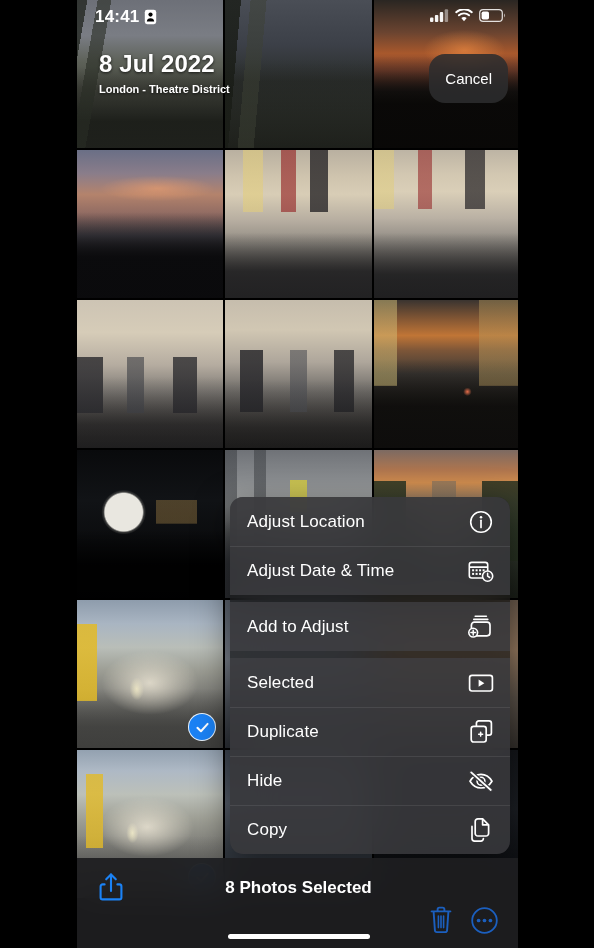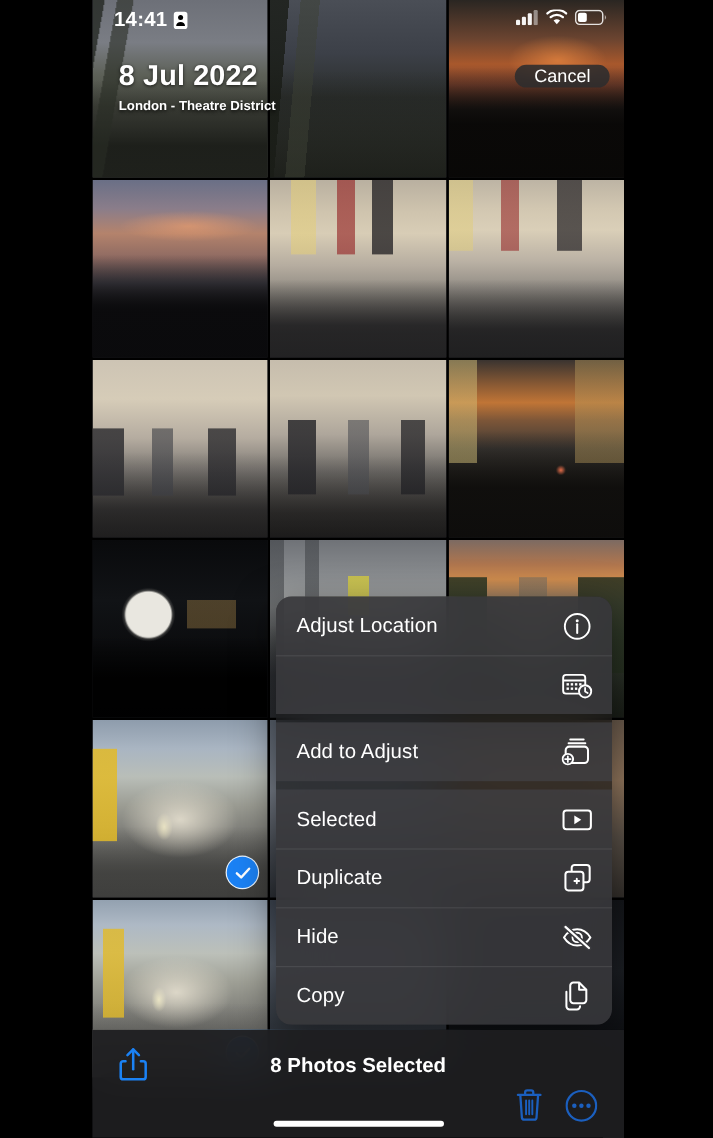--- a/index.html
+++ b/index.html
@@ -4,21 +4,21 @@
 <style>
   * { margin:0; padding:0; box-sizing:border-box; }
   html,body{
     width:594px; height:948px;
     background:#000;
     font-family:"Liberation Sans", sans-serif;
     overflow:hidden;
   }
   #screen{
     position:relative;
-    width:594px; height:948px;
+    width:518px; height:948px;
     background:#000;
     overflow:hidden;
   }
 
   
   #phone{
     position:absolute;
     left:77px; top:0;
     width:443px; height:948px;
     background:#000;
@@ -212,21 +212,21 @@
   #hdr-date{ font-size:24px; font-weight:700; letter-spacing:.1px; }
   #hdr-loc{ font-size:11px; font-weight:700; margin-top:5px; }
 
   
   #cancel{
     position:absolute; right:12px; top:54px;
     z-index:31;
     background:rgba(44,44,46,.88);
     color:#fff;
     font-size:15px; font-weight:500;
-    padding:1px 16px;
+    padding:16px 16px;
     border-radius:16px;
     cursor:pointer;
   }
 
   
   #menu{
     position:absolute;
     left:153px; top:497px;
     width:280px;
     border-radius:13px;
@@ -402,20 +402,21 @@
             <span class="mlabel">Adjust Location</span>
             <span class="micon">
               <svg width="24" height="24" viewBox="0 0 24 24">       
                 <circle cx="12" cy="12" r="10.3" fill="none" stroke="#fff" stroke-width="1.6"></circle>       
                 <circle cx="12" cy="7.2" r="1.25" fill="#fff"></circle>       
                 <path d="M12 10.3 V17.4" stroke="#fff" stroke-width="1.7" stroke-linecap="round"></path>     
               </svg>
             </span>
           </div>
           <div class="mitem">
+            <span class="mlabel">Adjust Date &amp; Time</span>
             <span class="micon">
               <svg width="26" height="24" viewBox="0 0 26 24">       
                 <rect x="1.3" y="3.4" width="18.4" height="15.6" rx="2.4" fill="none" stroke="#fff" stroke-width="1.6"></rect>       
                 <path d="M1.5 8.1 H19.6" stroke="#fff" stroke-width="1.6"></path>       
                 <g fill="#fff">         
                   <rect x="4.1" y="10.3" width="2" height="2"></rect>
                   <rect x="7.6" y="10.3" width="2" height="2"></rect>         
                   <rect x="11.1" y="10.3" width="2" height="2"></rect>
                   <rect x="14.6" y="10.3" width="2" height="2"></rect>         
                   <rect x="4.1" y="13.9" width="2" height="2"></rect>

